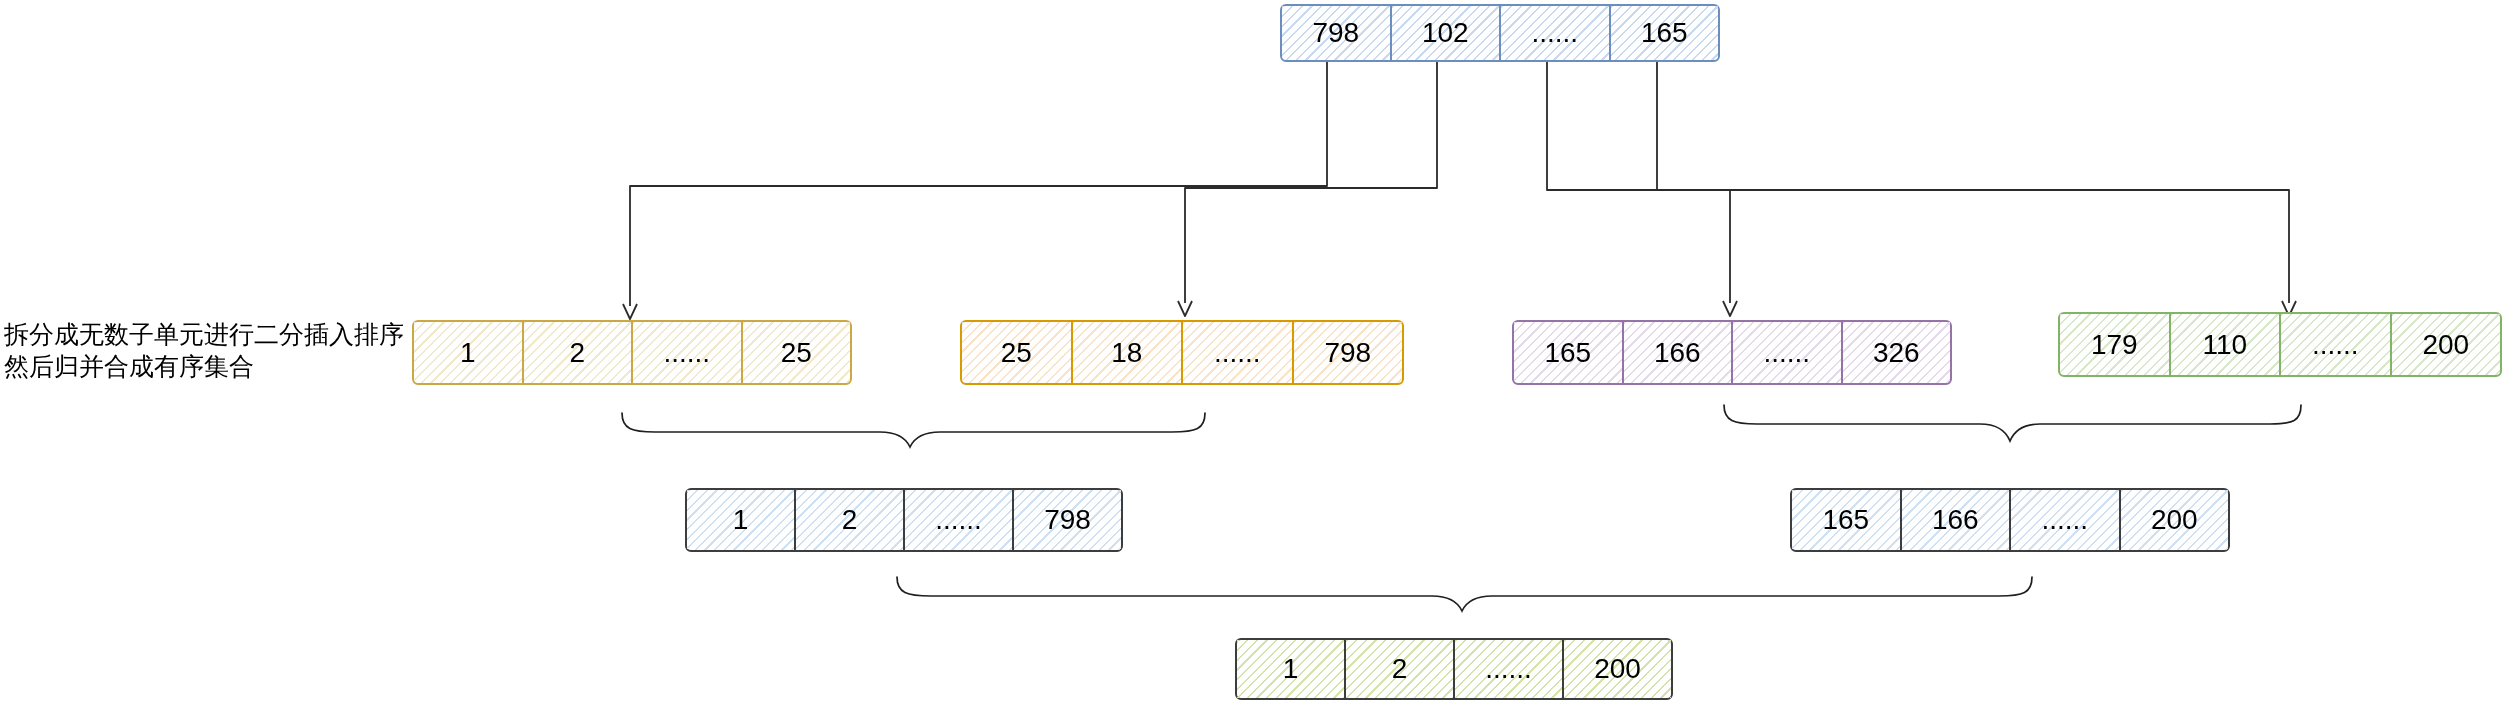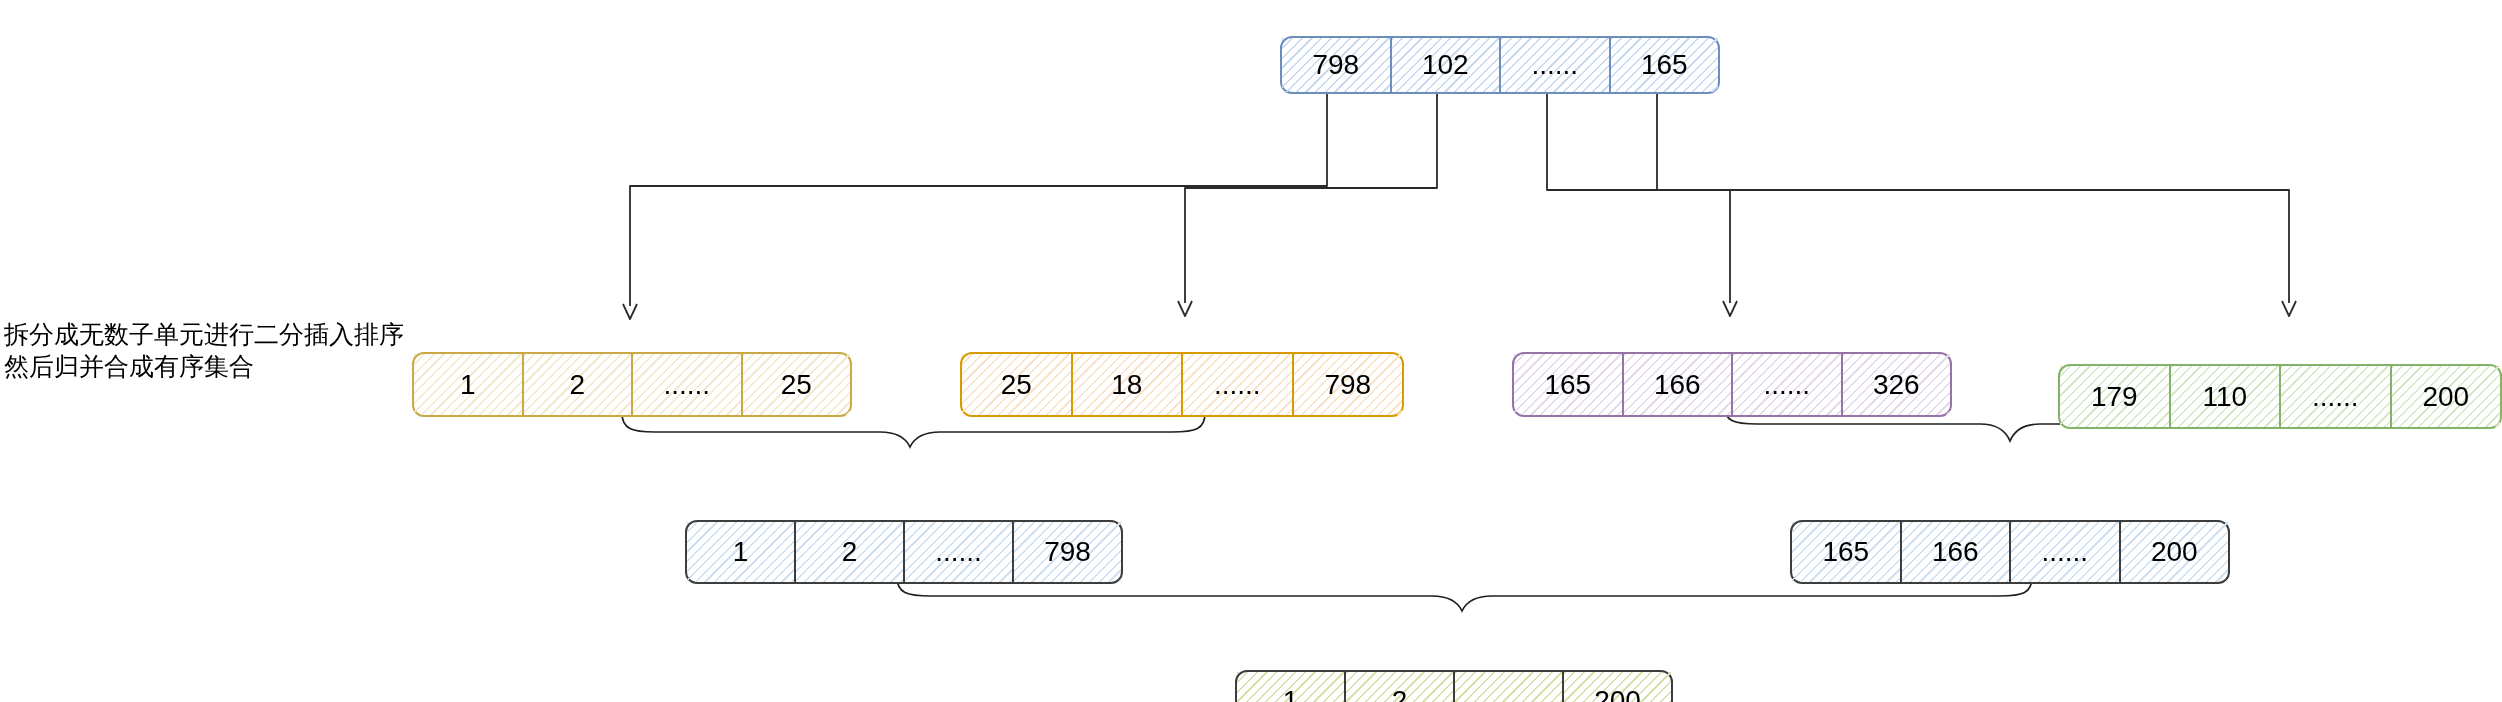--- a/index.html
+++ b/index.html
@@ -5,39 +5,38 @@
   html,body{margin:0;padding:0;}
   body{
     width:2502px;height:702px;position:relative;overflow:hidden;
     background:#ffffff;
     font-family:"Liberation Sans","DejaVu Sans",sans-serif;
   }
   
   .array-row{
     position:absolute;display:flex;box-sizing:border-box;
     border:2.5px solid var(--border,#333);
-    border-radius:12px;
+    border-radius:6px;
     background:#fff;
-    margin-top:32px;
   }
   .array-cell{
     flex:1 1 0;display:flex;align-items:center;justify-content:center;
     font-size:28px;color:#000;box-sizing:border-box;
     border-left:2px solid var(--border,#333);
     background-image:repeating-linear-gradient(135deg,
       var(--hatch,#eee) 0px, var(--hatch,#eee) 1.6px,
       transparent 1.6px, transparent 6.8px);
   }
   .array-cell:first-child{border-left:none;}
   
   #row-source       {left:1280px; top:4px;   width:440px; height:58px;}
   #row-run-1        {left:412px;  top:320px; width:440px; height:65px;}
   #row-run-2        {left:960px;  top:320px; width:444px; height:65px;}
   #row-run-3        {left:1512px; top:320px; width:440px; height:65px;}
-  #row-run-4        {left:2058px; top:332px; width:444px; height:65px;}
+  #row-run-4        {left:2058px; top:312px; width:444px; height:65px;}
   #row-merged-left  {left:685px;  top:488px; width:438px; height:64px;}
   #row-merged-right {left:1790px; top:488px; width:440px; height:64px;}
   #row-final        {left:1235px; top:638px; width:438px; height:62px;}
   
   .annotation{
     position:absolute;left:4px;top:318px;width:406px;
     text-align:left;color:#000;font-size:25px;line-height:32px;
   }
   
   svg.overlay{position:absolute;left:0;top:0;pointer-events:none;}

